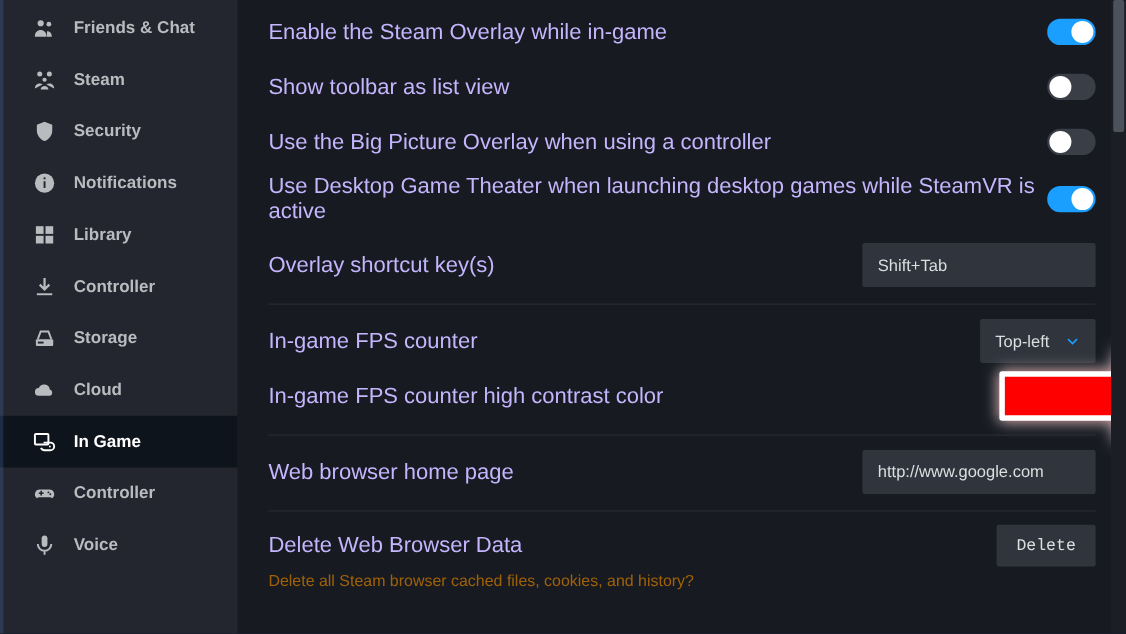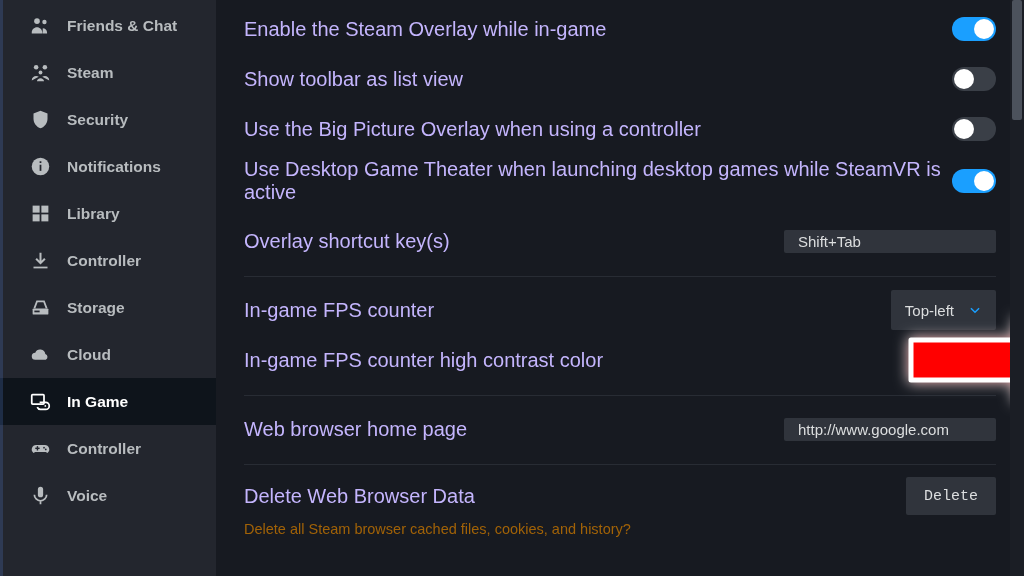--- a/index.html
+++ b/index.html
@@ -79,21 +79,21 @@
     top: 2px; left: 2px;
     width: 20px; height: 20px;
     background: #ffffff;
     border-radius: 50%;
     transition: left .1s;
   }
   .toggle.on { background: #1a9fff; }
   .toggle.on .knob { left: 22px; }
 
   .input-box {
-    height: 23px;
+    height: 40px;
     background: #30343c;
     color: #dcdedf;
     padding: 0 14px;
     display: flex;
     align-items: center;
     font-size: 15px;
     min-width: 212px;
     border-radius: 2px;
   }
   .dropdown {

